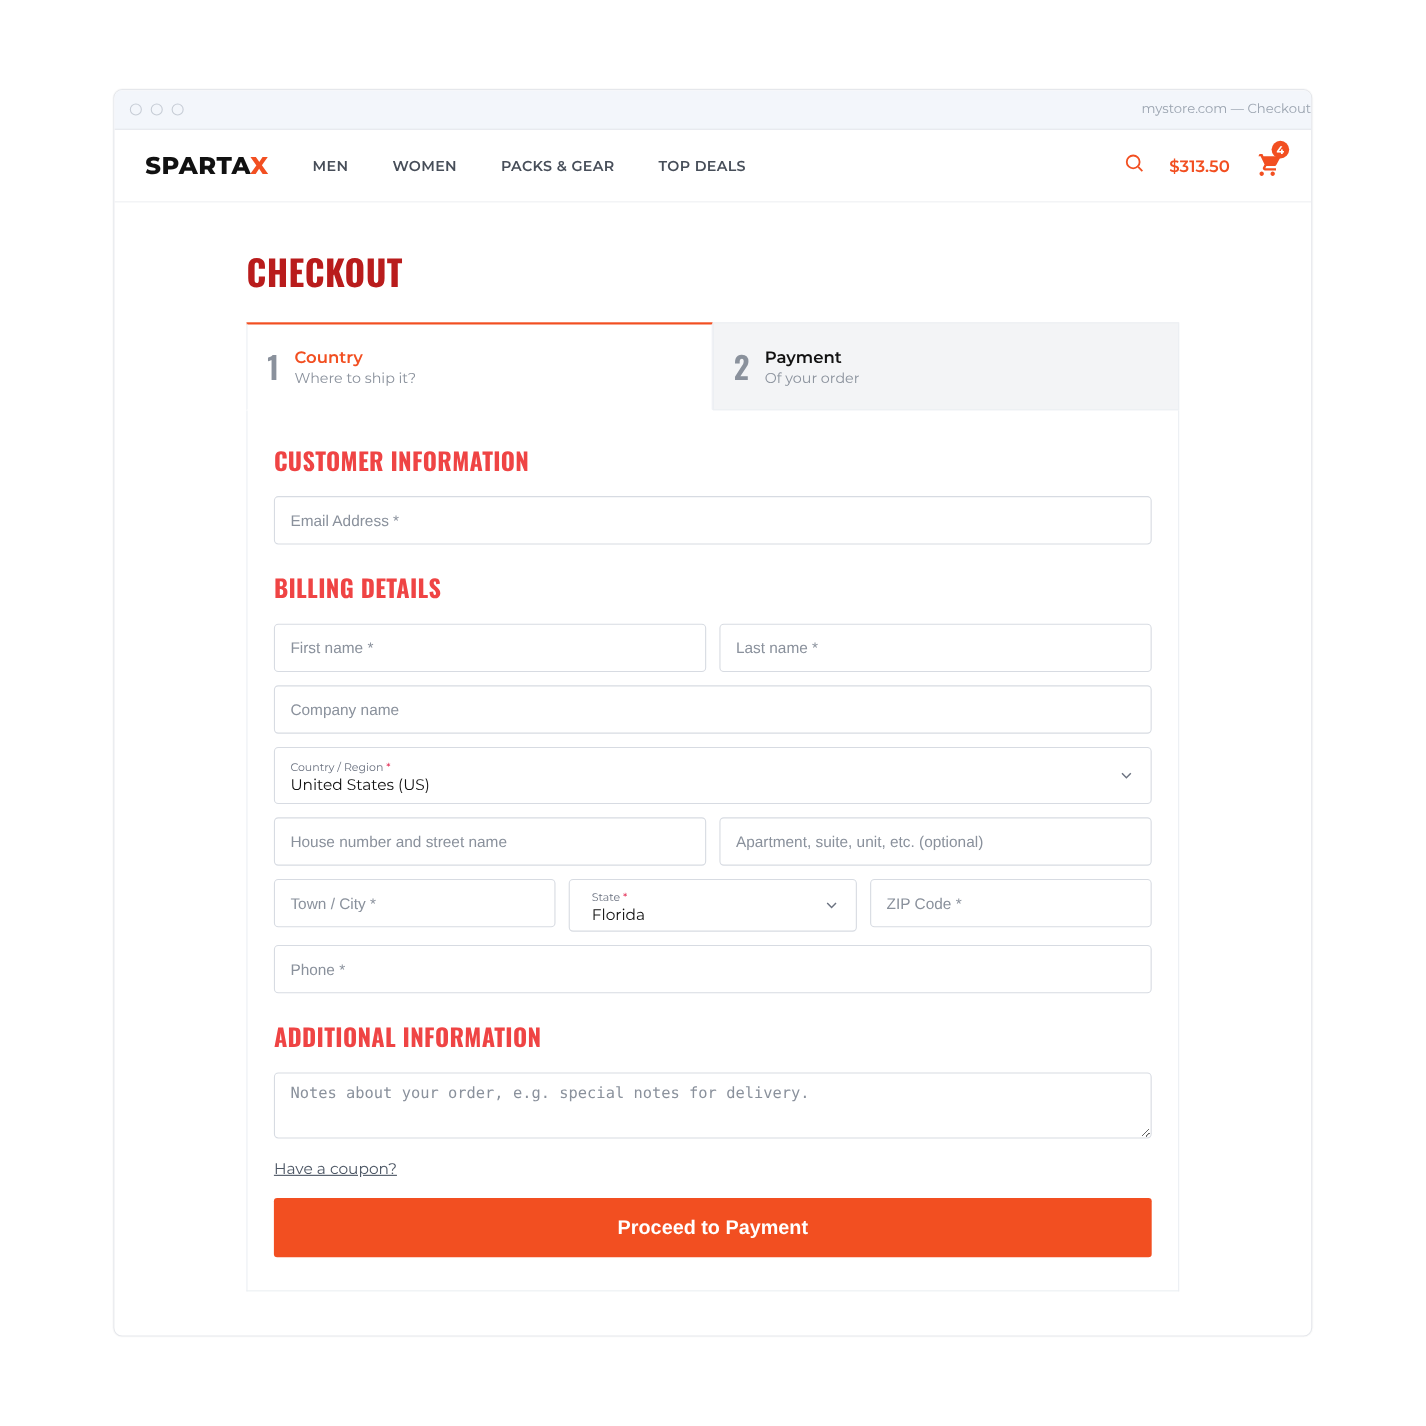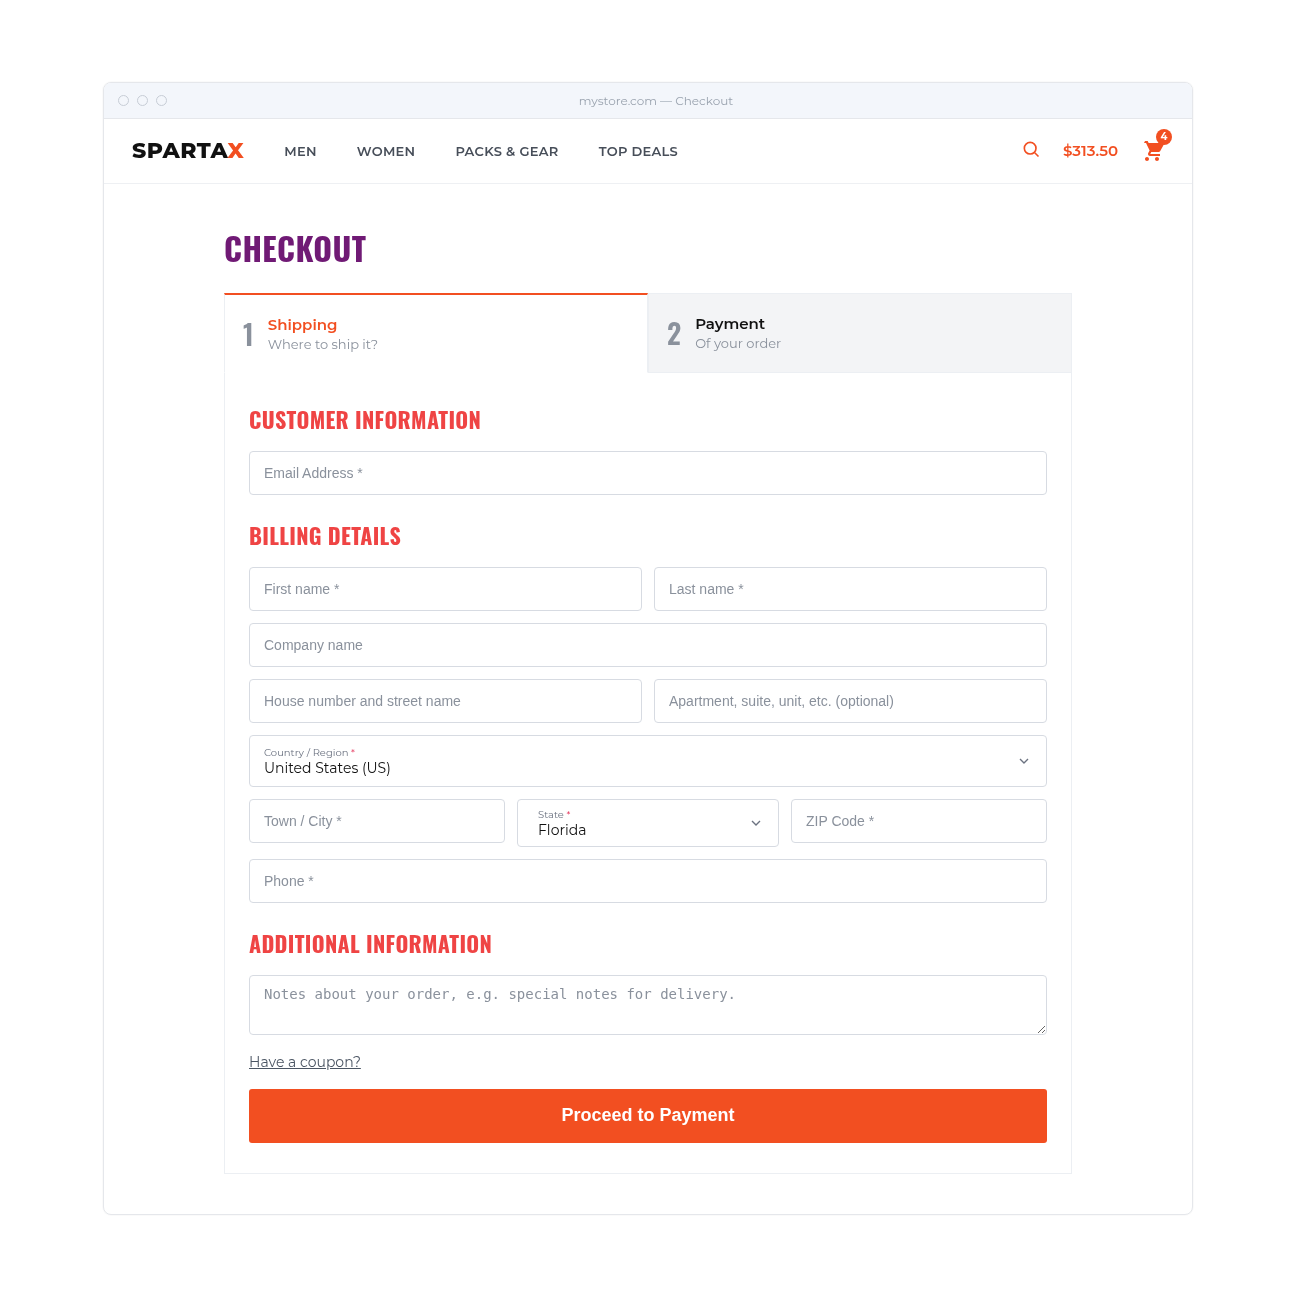--- a/index.html
+++ b/index.html
@@ -26,21 +26,21 @@
   background: #f3f6fb;
   border-bottom: 1px solid #e5e7eb;
   display: flex;
   align-items: center;
   position: relative;
   padding: 0 14px;
 }
 .dots { display: flex; gap: 8px; }
 .dot { width: 11px; height: 11px; border: 1px solid #c7cdd6; border-radius: 50%; }
 .browser-title {
-  position: absolute; left: 16px; right: 0; text-align: center;
+  position: absolute; left: 16px; right: 0; text-align: right;
   font-size: 12px; color: #9aa3af; pointer-events: none;
 }
 .site-header {
   display: flex; align-items: center; padding: 18px 28px;
   border-bottom: 1px solid #eef0f3;
   justify-content: flex-end;
 }
 .logo {
   font-family: "Montserrat", -apple-system, sans-serif;
   font-weight: 800; font-size: 22px; letter-spacing: .5px; color: #111;
@@ -60,21 +60,21 @@
   position: absolute; top: -8px; right: -8px;
   background: #f24f21; color: #fff; border-radius: 999px;
   font-size: 10px; font-weight: 700; width: 16px; height: 16px;
   display: flex; align-items: center; justify-content: center;
 }
 .page {
   padding: 40px 120px 40px 120px;
 }
 .page-title {
   font-family: "Oswald", -apple-system, sans-serif;
-  font-size: 32px; font-weight: 700; letter-spacing: .4px; color: #701a75;
+  font-size: 32px; font-weight: 700; letter-spacing: .4px; color: #b91c1c;
   margin-bottom: 22px;
 }
 .tabs {
   display: flex;
 }
 .tab {
   flex: 1; display: flex; align-items: center; gap: 14px;
   padding: 18px 18px; border: 1px solid #eceff3;
   background: #f3f4f6; cursor: pointer;
 }
@@ -169,21 +169,21 @@
     </div>
   </div>
 
   <div class="page">
     <h1 class="page-title">CHECKOUT</h1>
 
     <div class="tabs">
       <div class="tab active">
         <div class="tab-num">1</div>
         <div>
-          <div class="tab-title">Shipping</div>
+          <div class="tab-title">Country</div>
           <div class="tab-sub">Where to ship it?</div>
         </div>
       </div>
       <div class="tab">
         <div class="tab-num">2</div>
         <div>
           <div class="tab-title">Payment</div>
           <div class="tab-sub">Of your order</div>
         </div>
       </div>
@@ -195,33 +195,33 @@
         <input class="input" placeholder="Email Address *" style="">
       </div>
 
       <h3 class="section-title gap-sect">BILLING DETAILS</h3>
       <div class="row">
         <input class="input" placeholder="First name *" style="">
         <input class="input" placeholder="Last name *" style="">
       </div>
       <div class="row">
         <input class="input" placeholder="Company name" style="">
-      </div>
-      <div class="row">
-        <input class="input" placeholder="House number and street name" style="">
-        <input class="input" placeholder="Apartment, suite, unit, etc. (optional)" style="">
       </div>
       <div class="row">
         <div class="sel-wrap">
           <div class="sel-label"><span>Country / Region</span> <span class="req">*</span></div>
           <div class="sel-value">United States (US)</div>
           <svg class="chev" viewBox="0 0 24 24" fill="none" stroke-width="2">
               <polyline points="6 9 12 15 18 9"></polyline>
             </svg>
         </div>
+      </div>
+      <div class="row">
+        <input class="input" placeholder="House number and street name" style="">
+        <input class="input" placeholder="Apartment, suite, unit, etc. (optional)" style="">
       </div>
       <div class="row3">
         <input class="input" placeholder="Town / City *" style="">
         <div class="sel-wrap small">
           <div class="sel-label"><span>State</span> <span class="req">*</span></div>
           <div class="sel-value">Florida</div>
           <svg class="chev" viewBox="0 0 24 24" fill="none" stroke-width="2">
               <polyline points="6 9 12 15 18 9"></polyline>
             </svg>
         </div>

